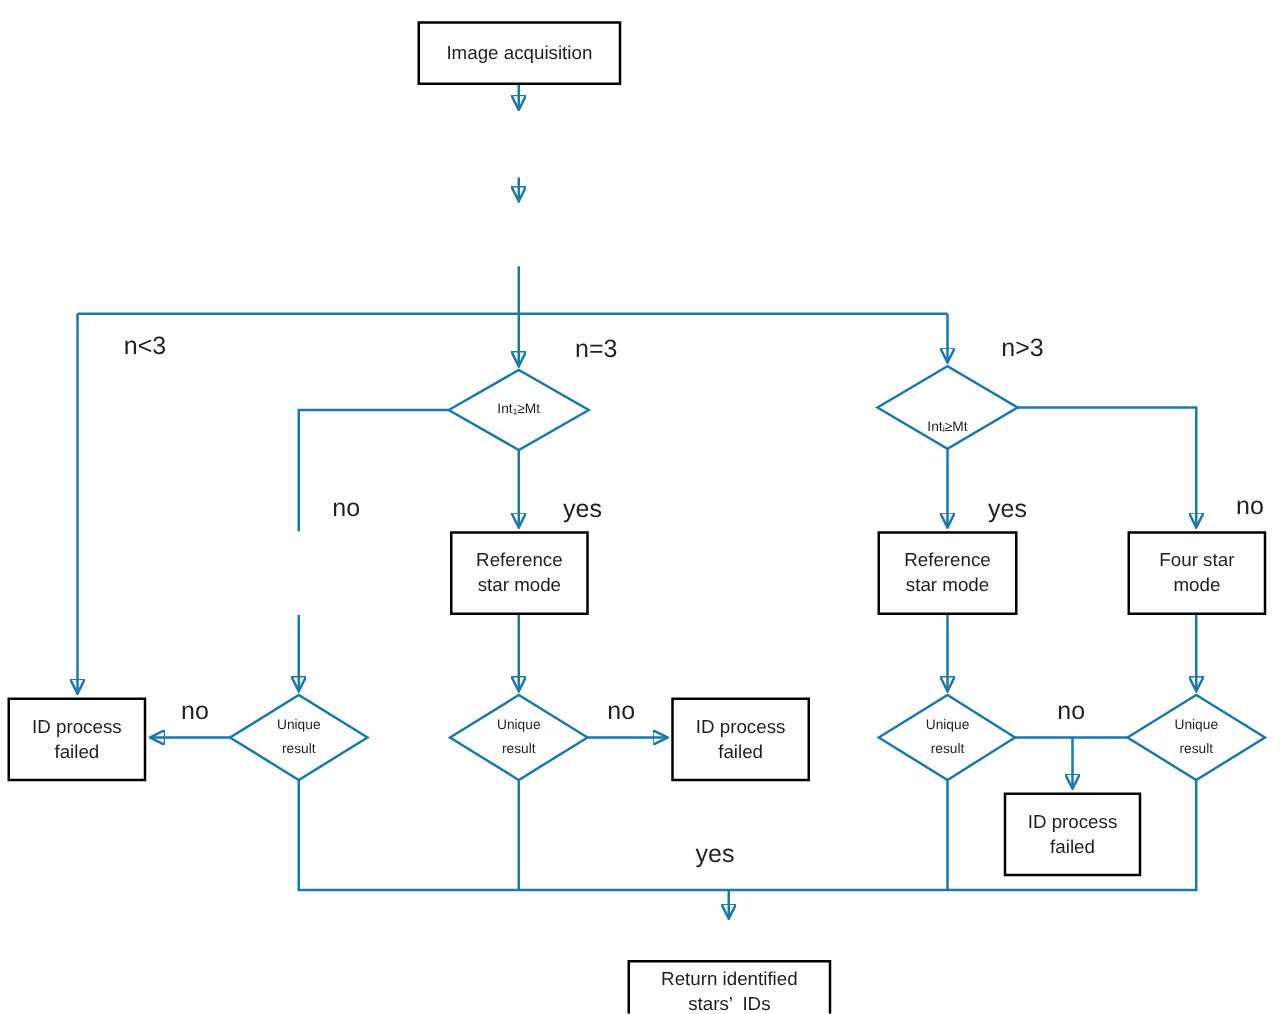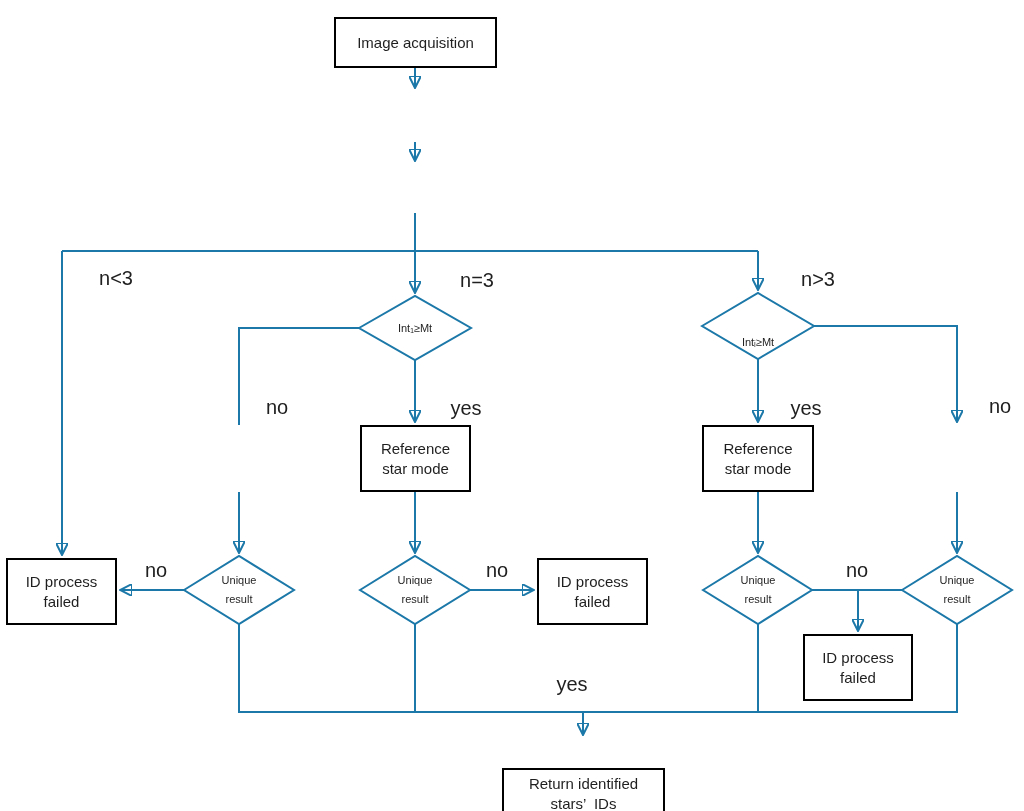--- a/index.html
+++ b/index.html
@@ -88,20 +88,24 @@
   <div class="node" style="left:360px;top:425px;width:111px;height:67px">
     <span>Reference</span>
     <span>star mode</span>
   </div>
 
   <div class="node" style="left:702px;top:425px;width:112px;height:67px">
     <span>Reference</span>
     <span>star mode</span>
   </div>
 
+  <div class="node" style="left:902px;top:425px;width:111px;height:67px">
+    <span>Four star</span>
+    <span>mode</span>
+  </div>
 
   <div class="node" style="left:6px;top:558px;width:111px;height:67px">
     <span>ID process</span>
     <span>failed</span>
   </div>
 
   <div class="node" style="left:537px;top:558px;width:111px;height:67px">
     <span>ID process</span>
     <span>failed</span>
   </div>

